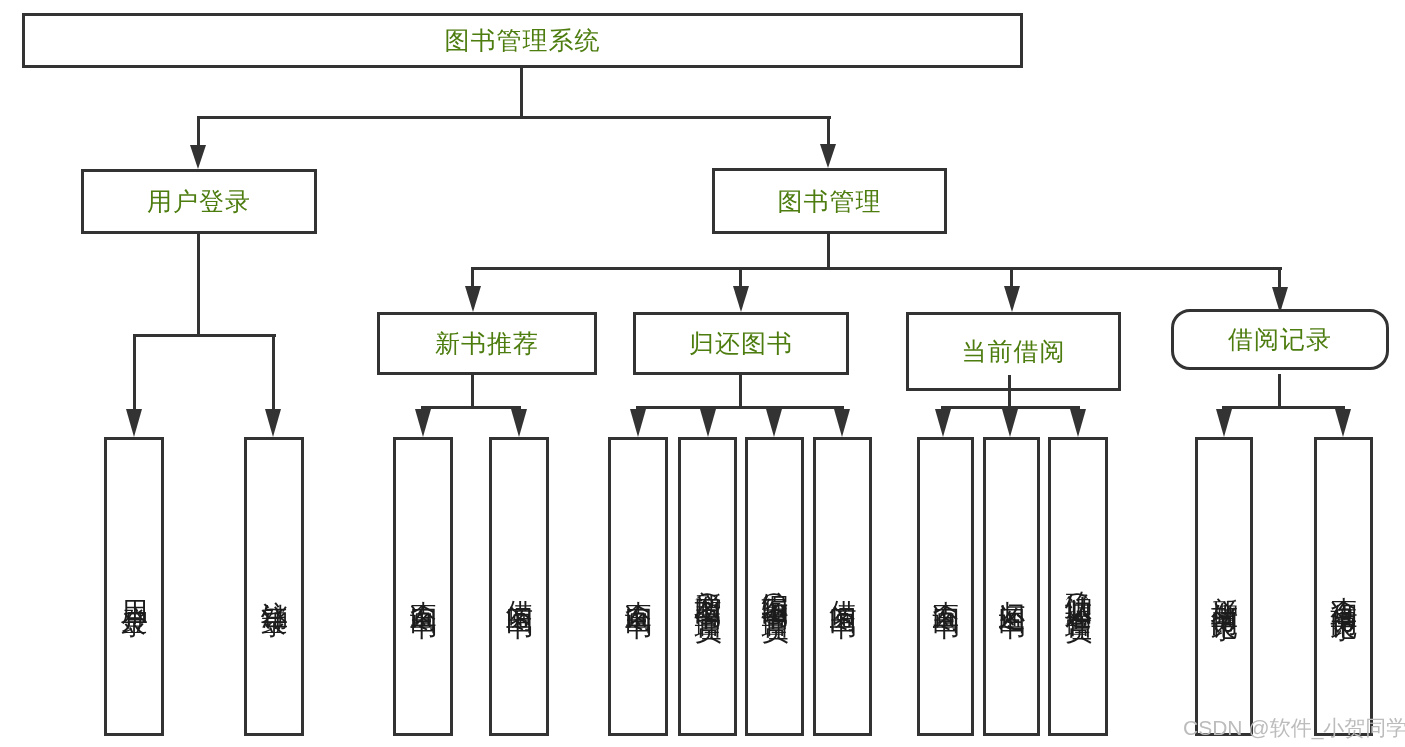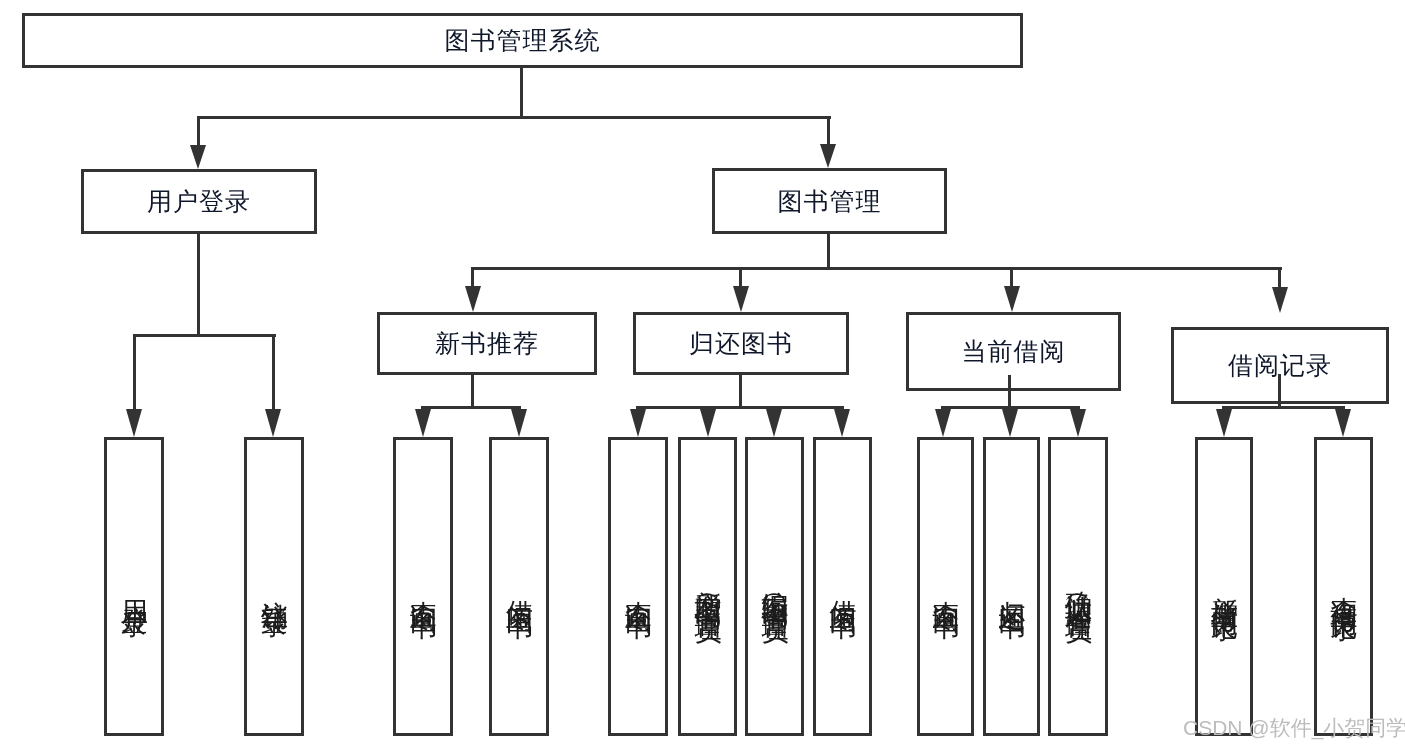--- a/index.html
+++ b/index.html
@@ -14,21 +14,21 @@
     position:absolute;
     background:#ffffff;
     border:3px solid #333333;
     box-sizing:border-box;
     display:flex;
     align-items:center;
     justify-content:center;
   }
   .hlabel {
     font-size:25px;
-    color:#0f172a;
+    color:#4d7c0f;
     letter-spacing:1px;
     white-space:nowrap;
   }
   .vlabel {
     writing-mode:vertical-lr;
     text-orientation:mixed;
     font-size:27px;
     letter-spacing:4px;
     color:#1c1c1c;
     line-height:1;
@@ -102,21 +102,21 @@
 
   <div class="box" style="left:377px;top:312px;width:220px;height:63px;">
     <span class="hlabel">新书推荐</span>
   </div>
   <div class="box" style="left:633px;top:312px;width:216px;height:63px;">
     <span class="hlabel">归还图书</span>
   </div>
   <div class="box" style="left:906px;top:312px;width:215px;height:79px;">
     <span class="hlabel">当前借阅</span>
   </div>
-  <div class="box" style="left:1171px;top:327px;width:218px;height:77px;">
+  <div class="box" style="left:1171px;top:309px;width:218px;height:61px;border-radius:19px;">
     <span class="hlabel">借阅记录</span>
   </div>
 
   <div class="vline" style="left:471px;top:375px;height:33px;"></div>
   <div class="hline" style="left:421px;top:406px;width:100px;"></div>
   <div class="arrow arr28" style="left:415px;top:409px;"></div>
   <div class="arrow arr28" style="left:511px;top:409px;"></div>
 
   <div class="vline" style="left:739px;top:375px;height:33px;"></div>
   <div class="hline" style="left:636px;top:406px;width:208px;"></div>

